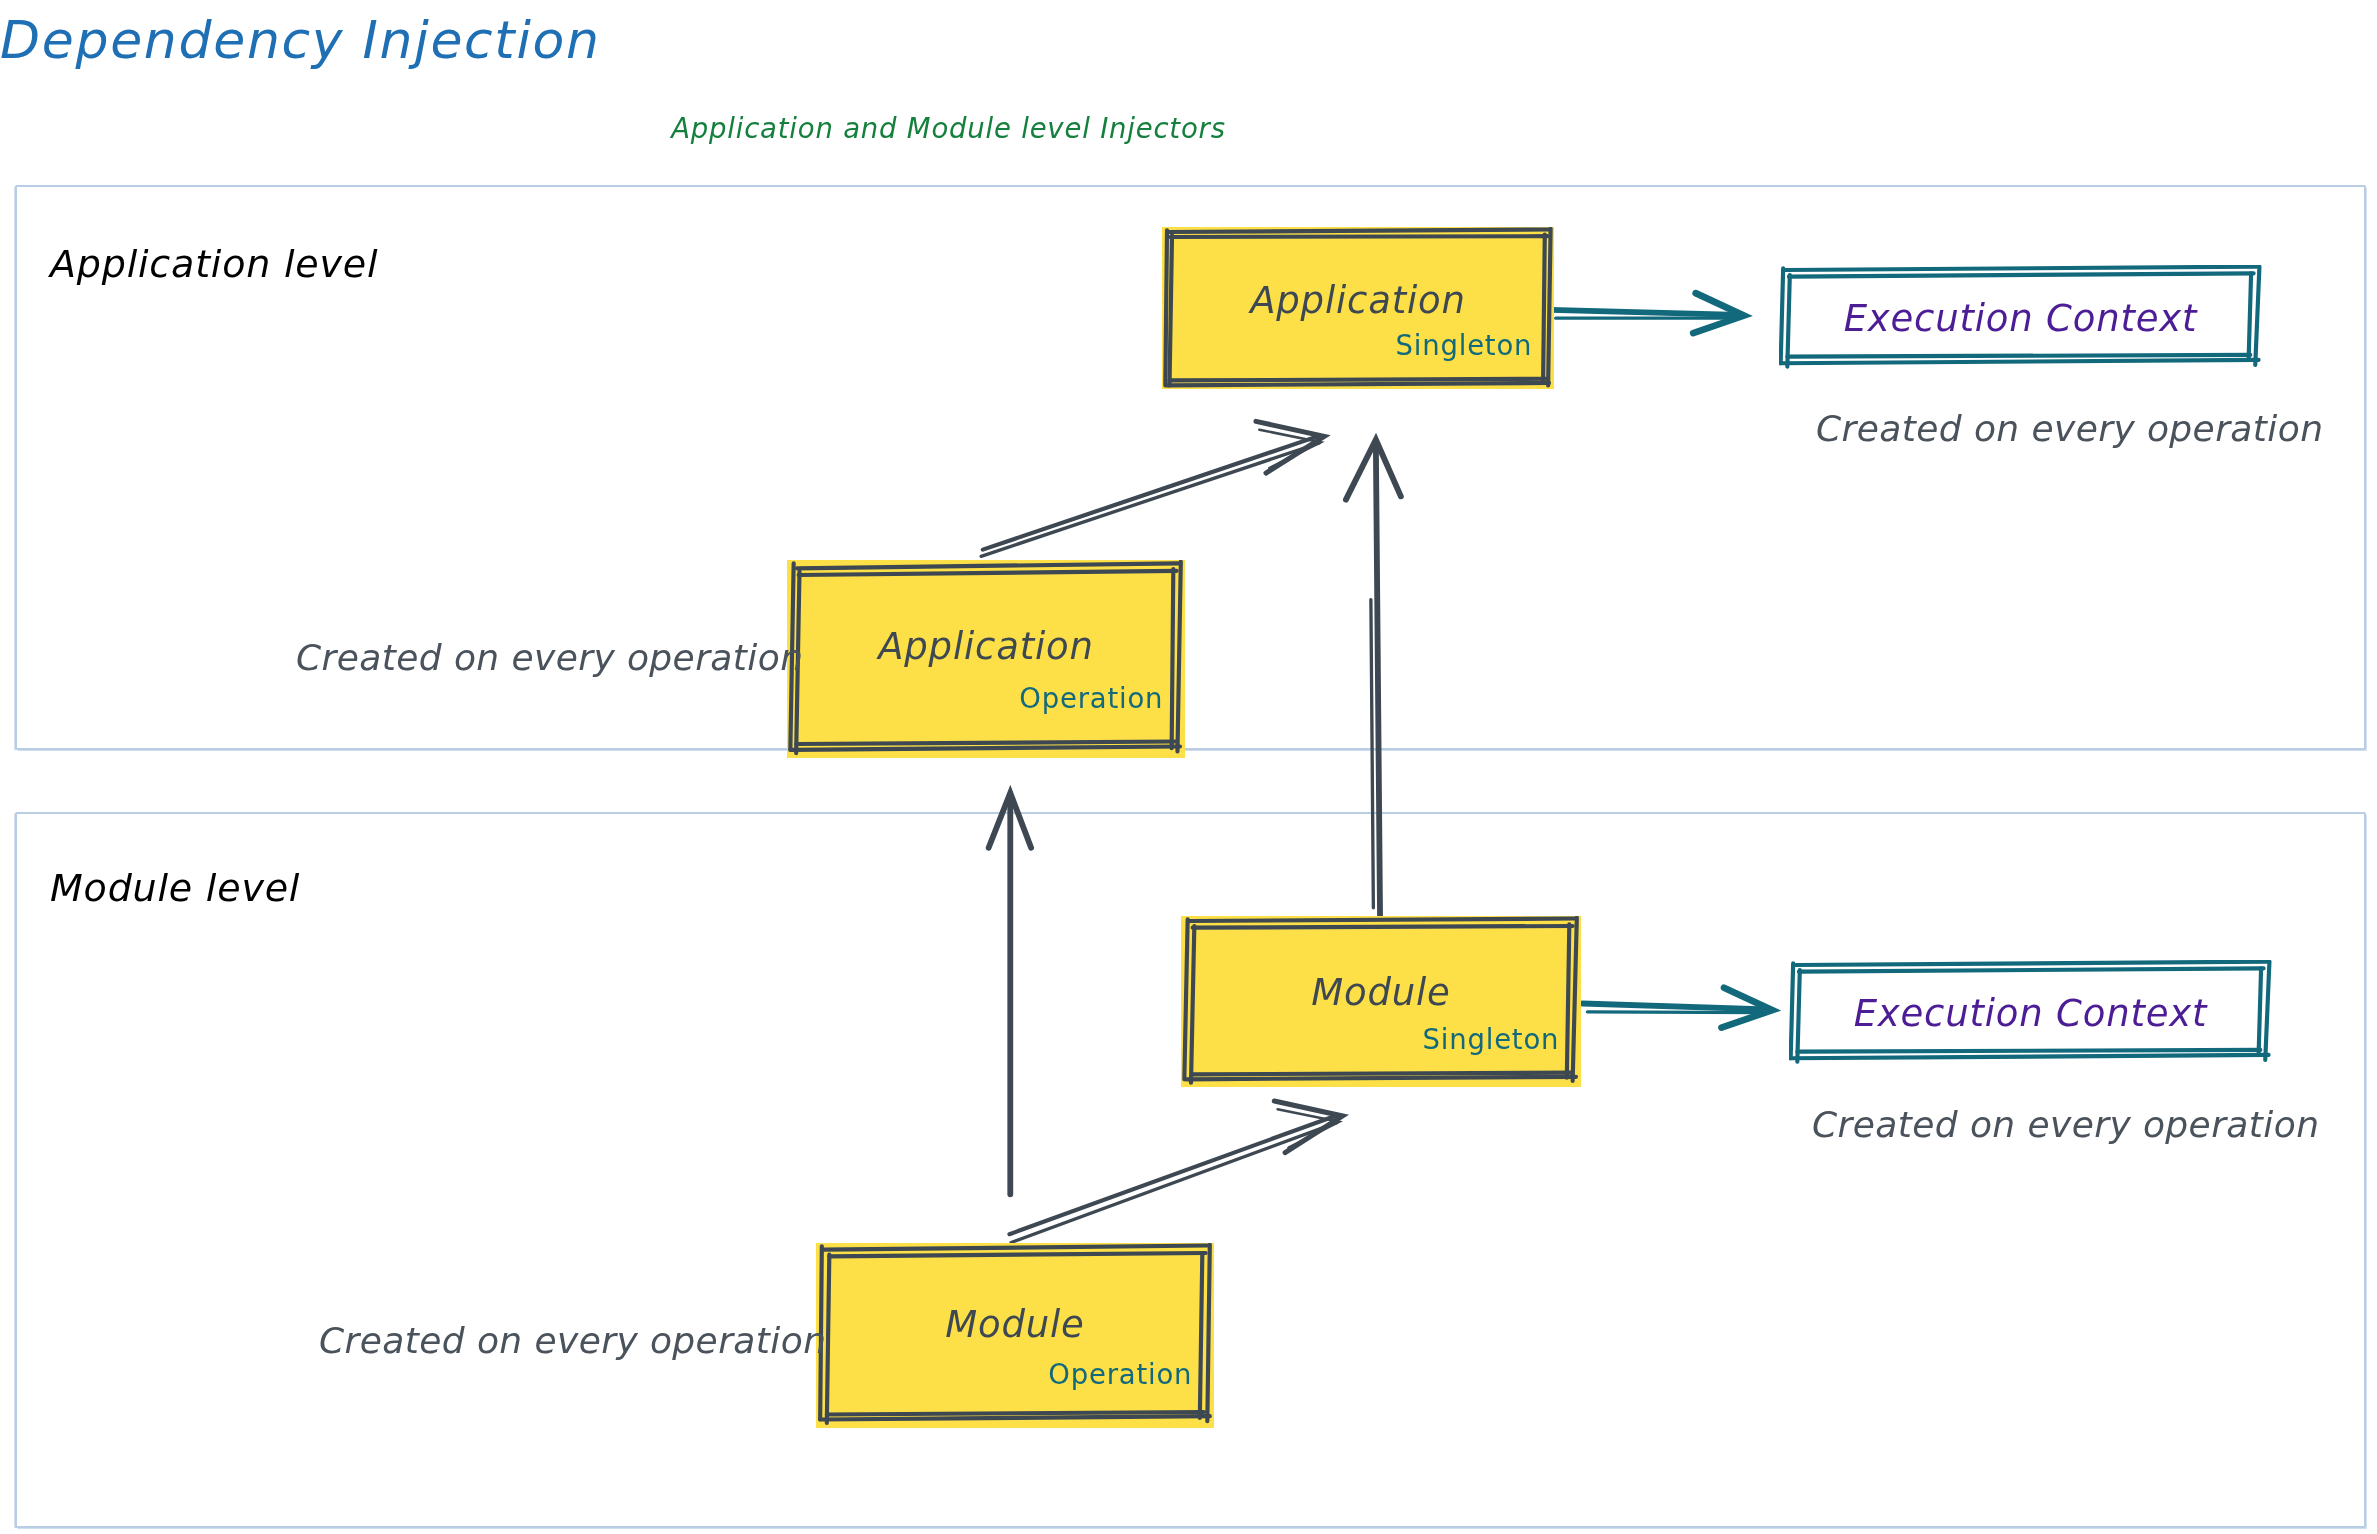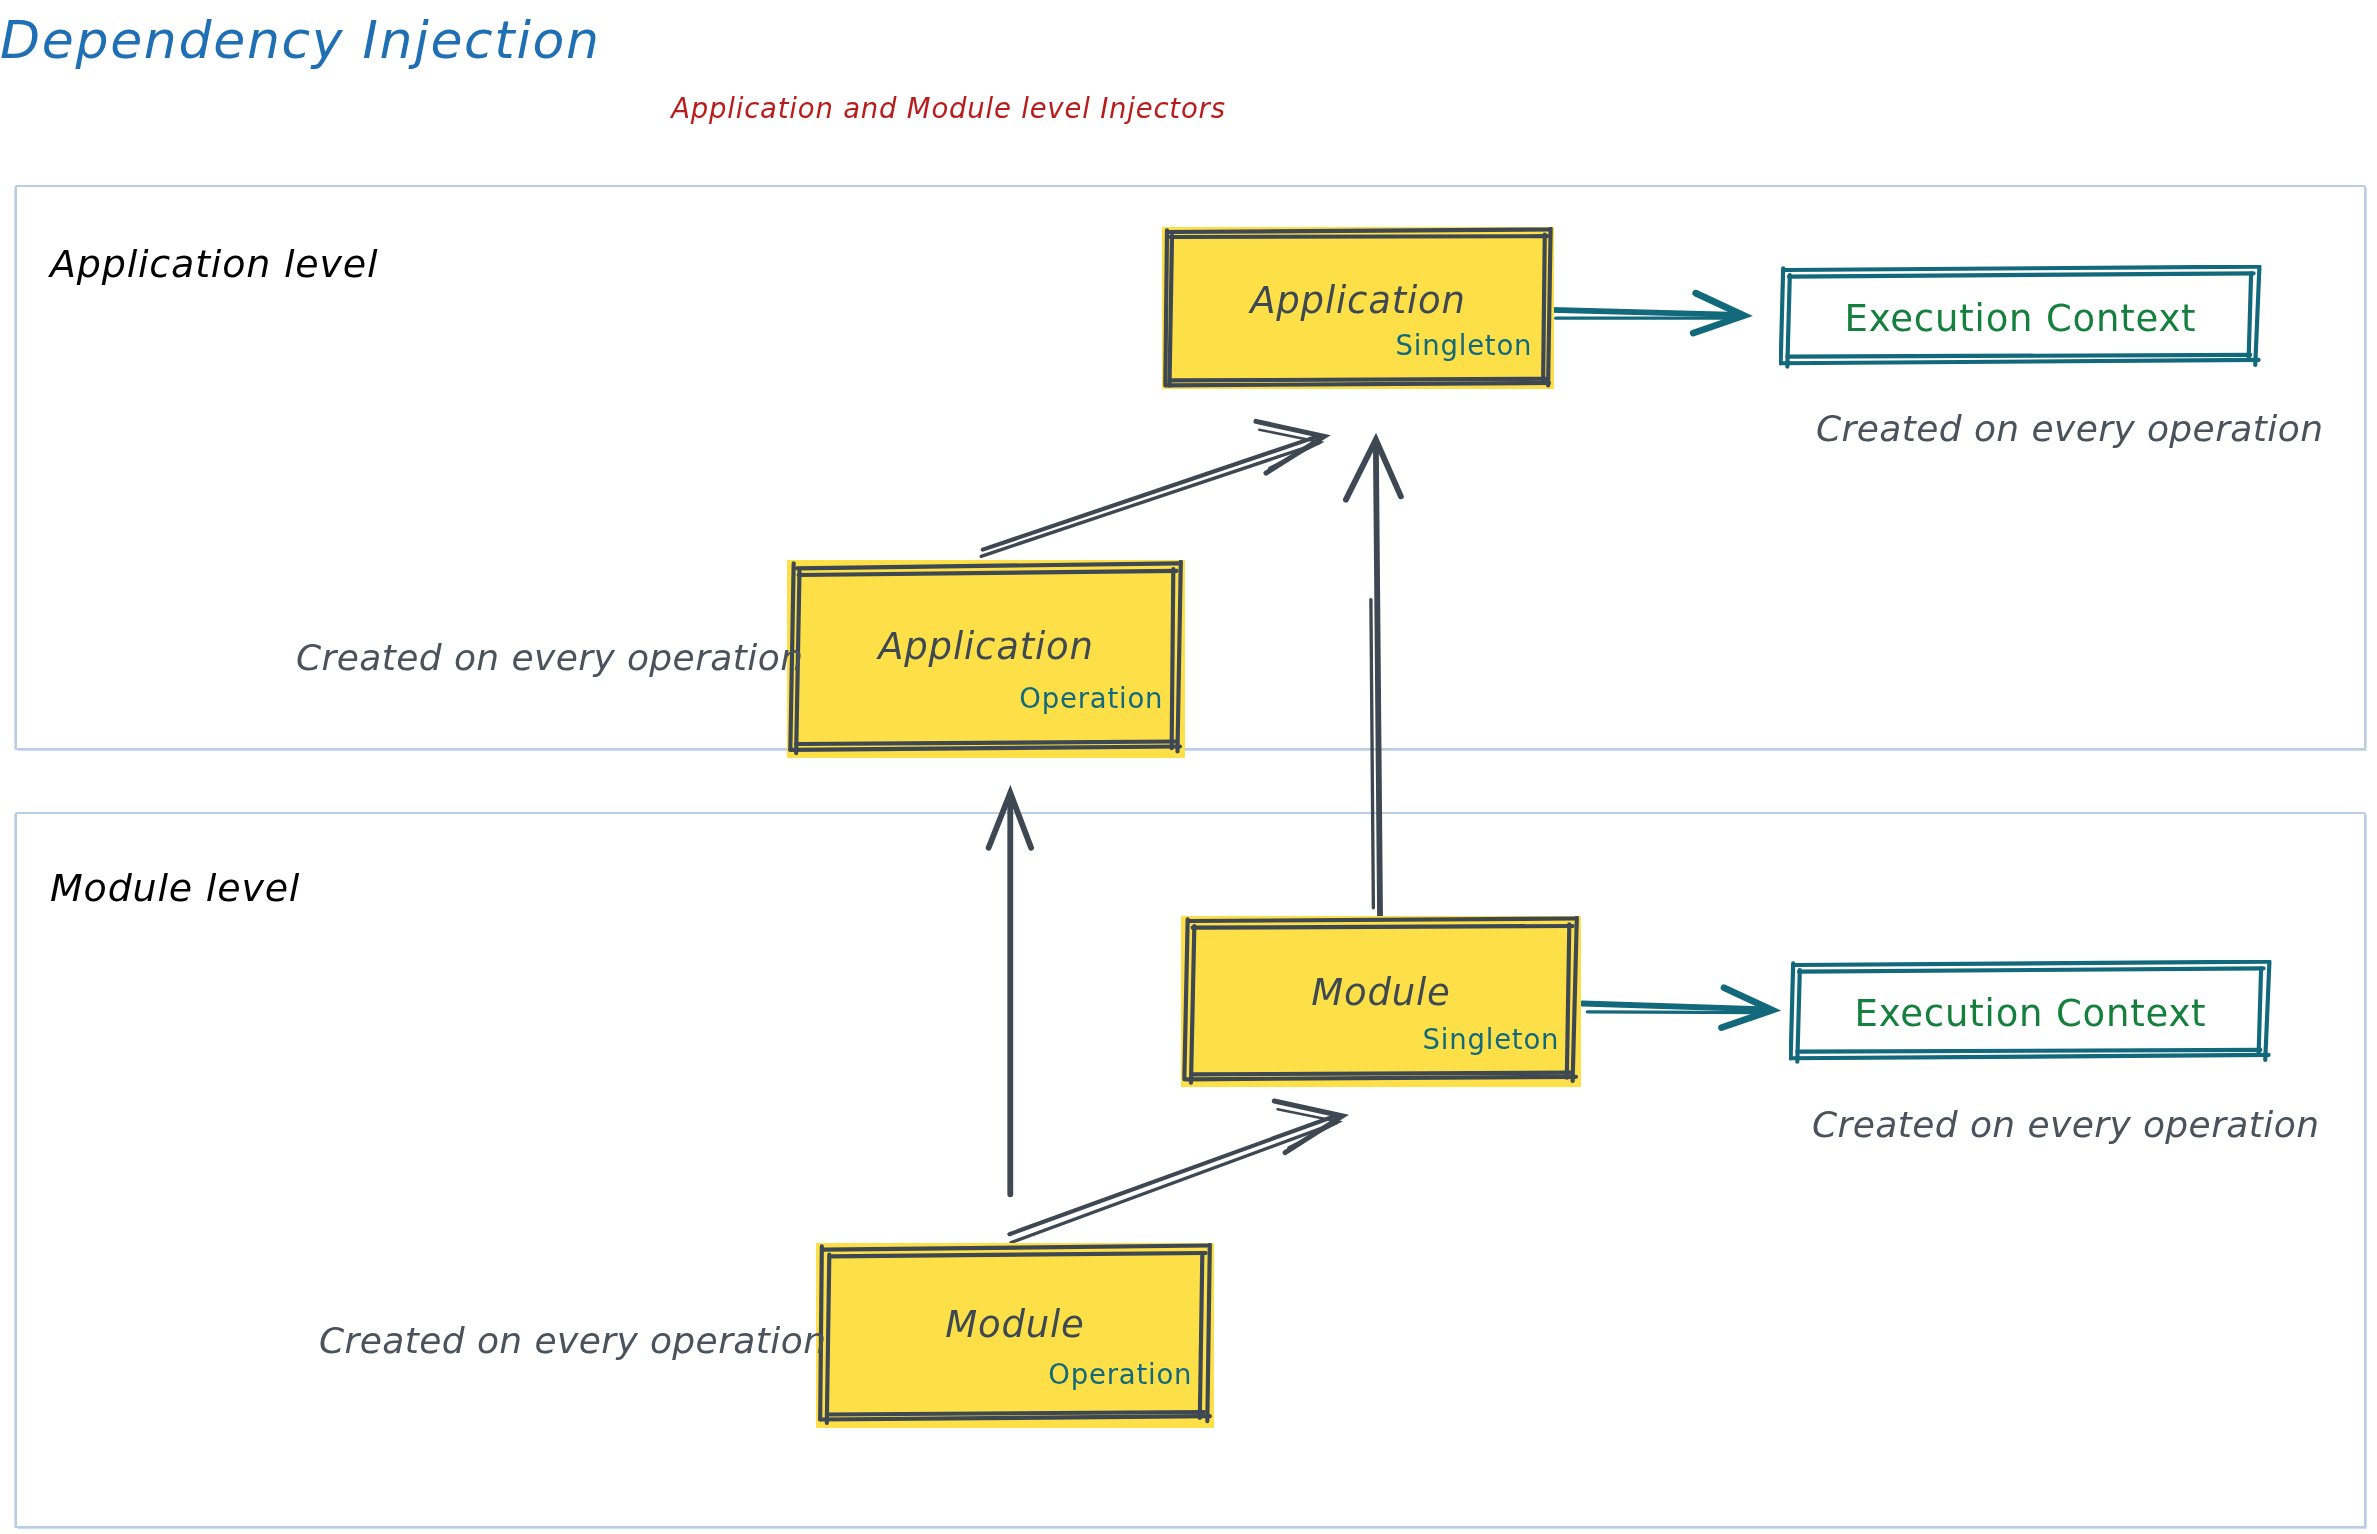--- a/index.html
+++ b/index.html
@@ -25,26 +25,26 @@
     font-family: "DejaVu Sans", sans-serif;
     font-size: 52px;
     font-weight: 400;
     letter-spacing: 1.7px;
     color: #1f6fb4;
     font-style: italic;
   }
   .subtitle {
     position: absolute;
     left: 0;
-    top: 92px;
+    top: 112px;
     width: 1897px;
     text-align: center;
     font-size: 27.5px;
     letter-spacing: 0.8px;
-    color: #b91c1c;
+    color: #15803d;
     font-style: italic;
   }
 
   
   .level-box {
     position: absolute;
     border: 2.5px solid #b9cde4;
     background: #ffffff;
     box-shadow: 1.7px 1.7px 0 -0.8px #cfdcee, -1.7px 0.8px 0 -0.8px #cfdcee;
     border-radius: 1.7px;
@@ -94,21 +94,22 @@
     position: absolute;
     background: #ffffff;
   }
   .ec-label {
     position: absolute;
     inset: 0;
     display: flex;
     align-items: center;
     justify-content: center;
     font-size: 37px;
-    color: #15803d;
+    color: #4c1d95;
+    font-style: italic;
     letter-spacing: 0.8px;
     white-space: nowrap;
   }
 
   
   .caption {
     position: absolute;
     font-size: 36px;
     color: #4a525c;
     font-style: italic;

